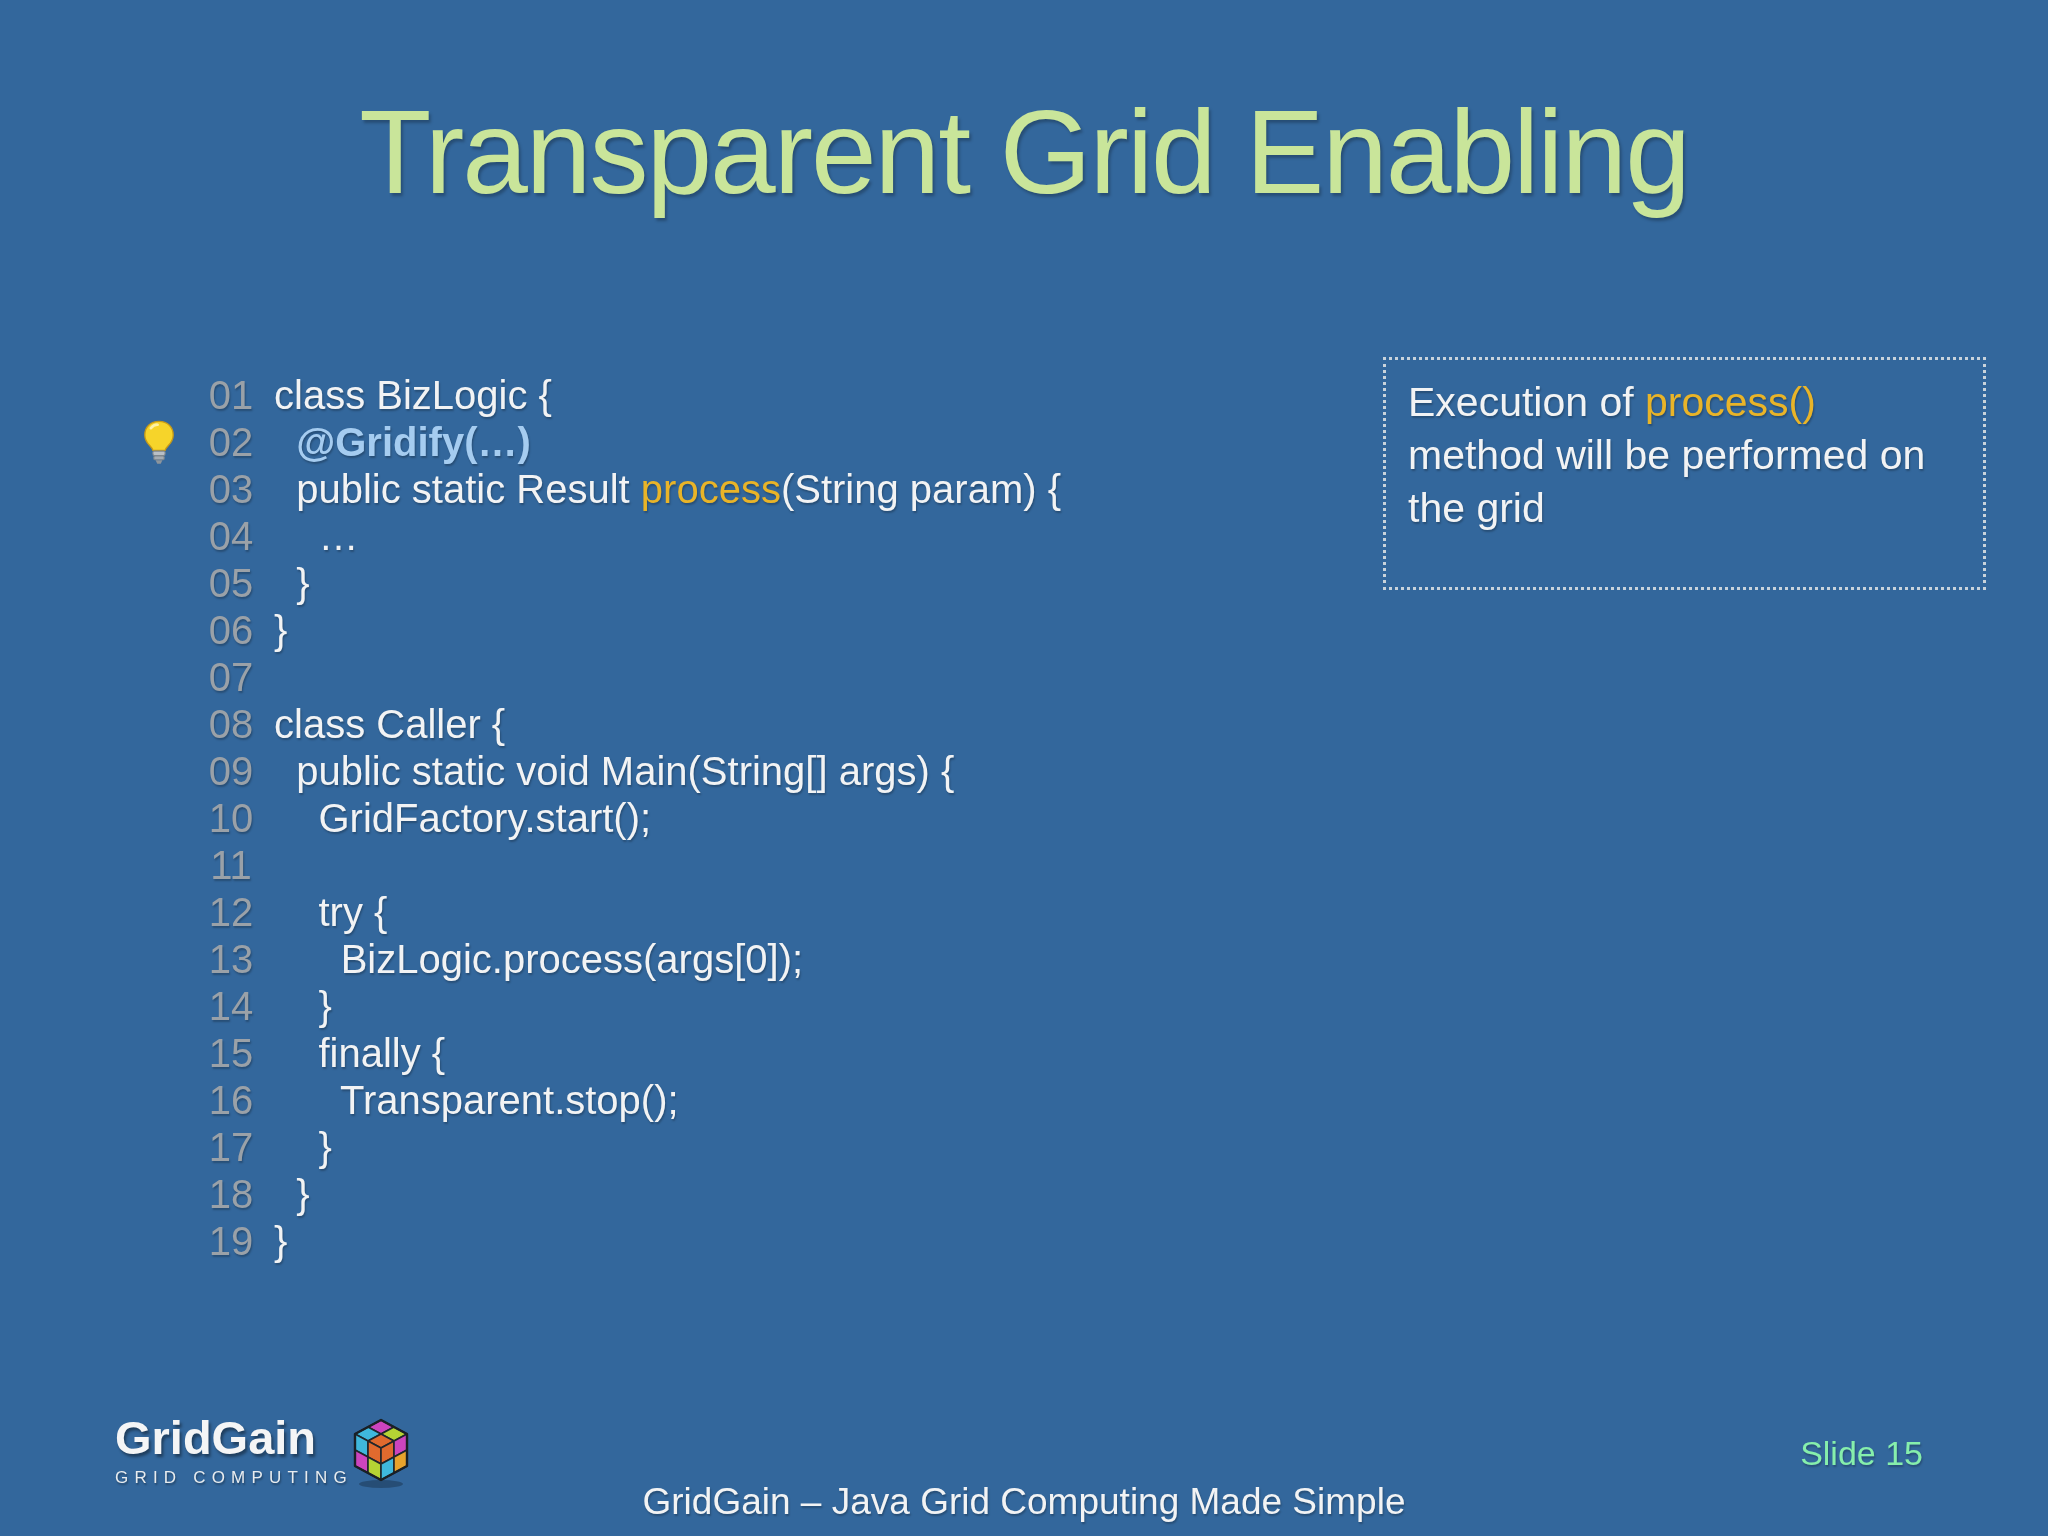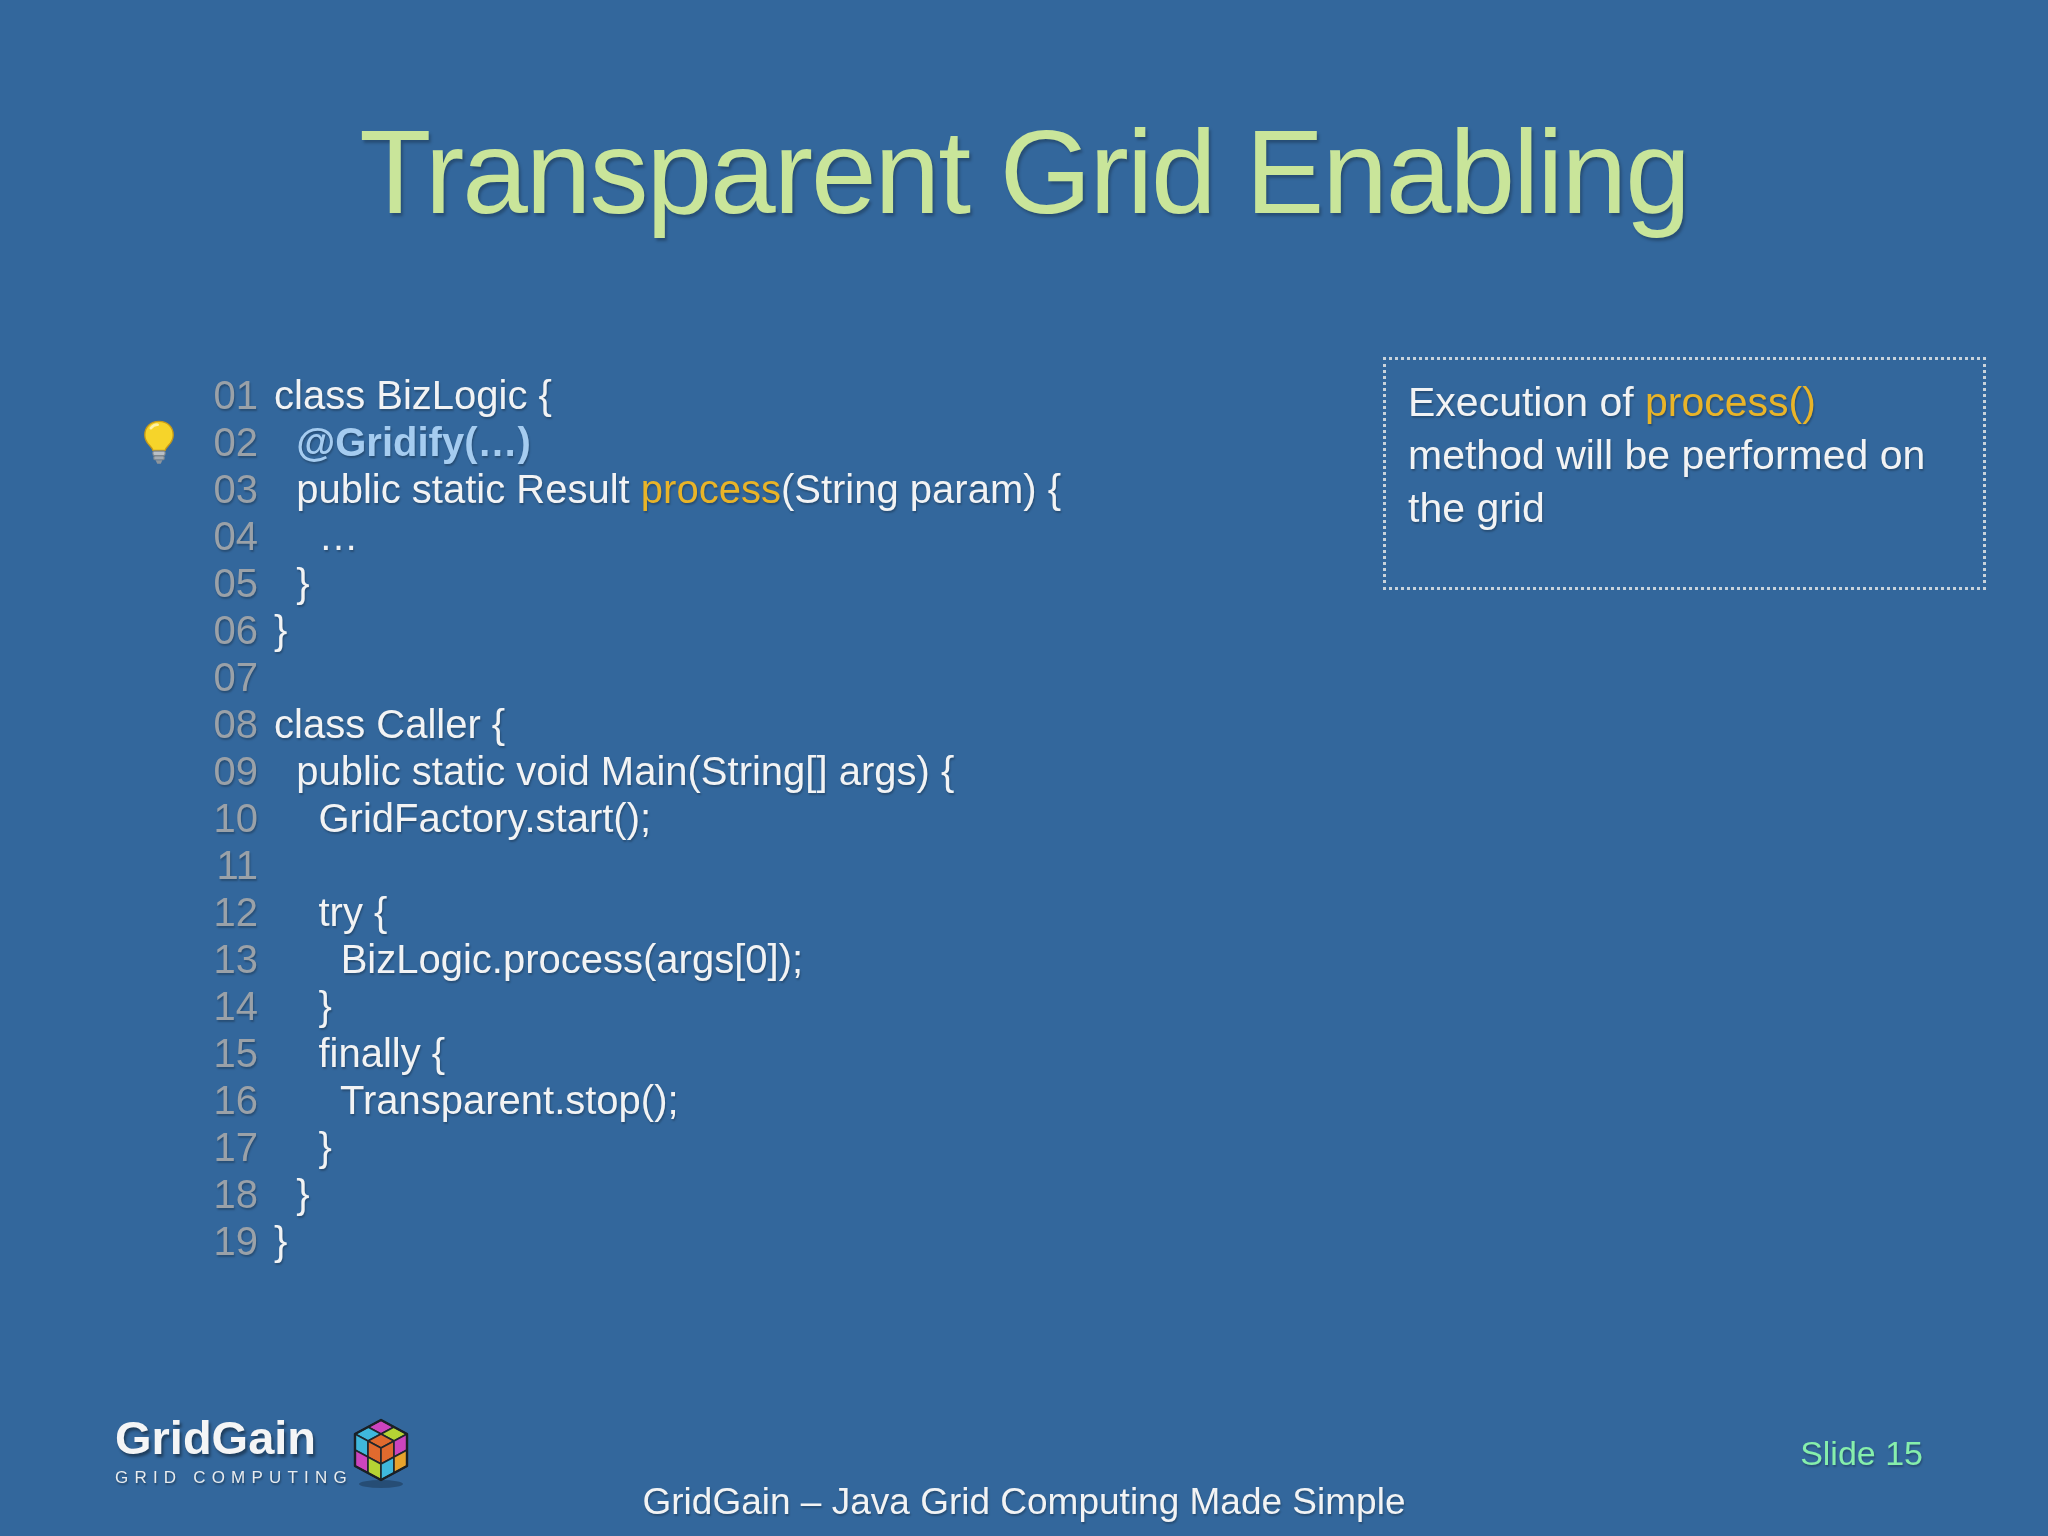--- a/index.html
+++ b/index.html
@@ -8,21 +8,21 @@
     font-family:"Liberation Sans",sans-serif;
     overflow:hidden;
   }
   .slide{
     position:relative;
     width:2048px;height:1536px;
     background:var(--background,#33679C);
   }
   .slide-title{
     position:absolute;
-    top:104px;left:0;right:0;
+    top:84px;left:0;right:0;
     text-align:center;
     font-size:118px;
     font-weight:400;
     letter-spacing:-2px;
     color:var(--title-green,#C9E59A);
     text-shadow:2px 3px 3px rgba(0,0,0,0.25);
     white-space:nowrap;
   }
   
   .code-block{
@@ -34,21 +34,21 @@
   }
   .code-line{
     position:relative;
     display:flex;
     height:47px;
     white-space:pre;
   }
   .ln{
     display:inline-block;
     width:54px;
-    text-align:right;
+    text-align:center;
     margin-right:16px;
     color:var(--line-number,#9AA1A8);
     flex:none;
   }
   .ct{white-space:pre;}
   .seg-plain{color:var(--code-plain,#F2F3F4);}
   .seg-annotation{color:var(--annotation-blue,#A5CCF0);font-weight:700;text-align:right;}
   .seg-highlight{color:var(--highlight-orange,#E9B428);}
   .bulb{
     position:absolute;

